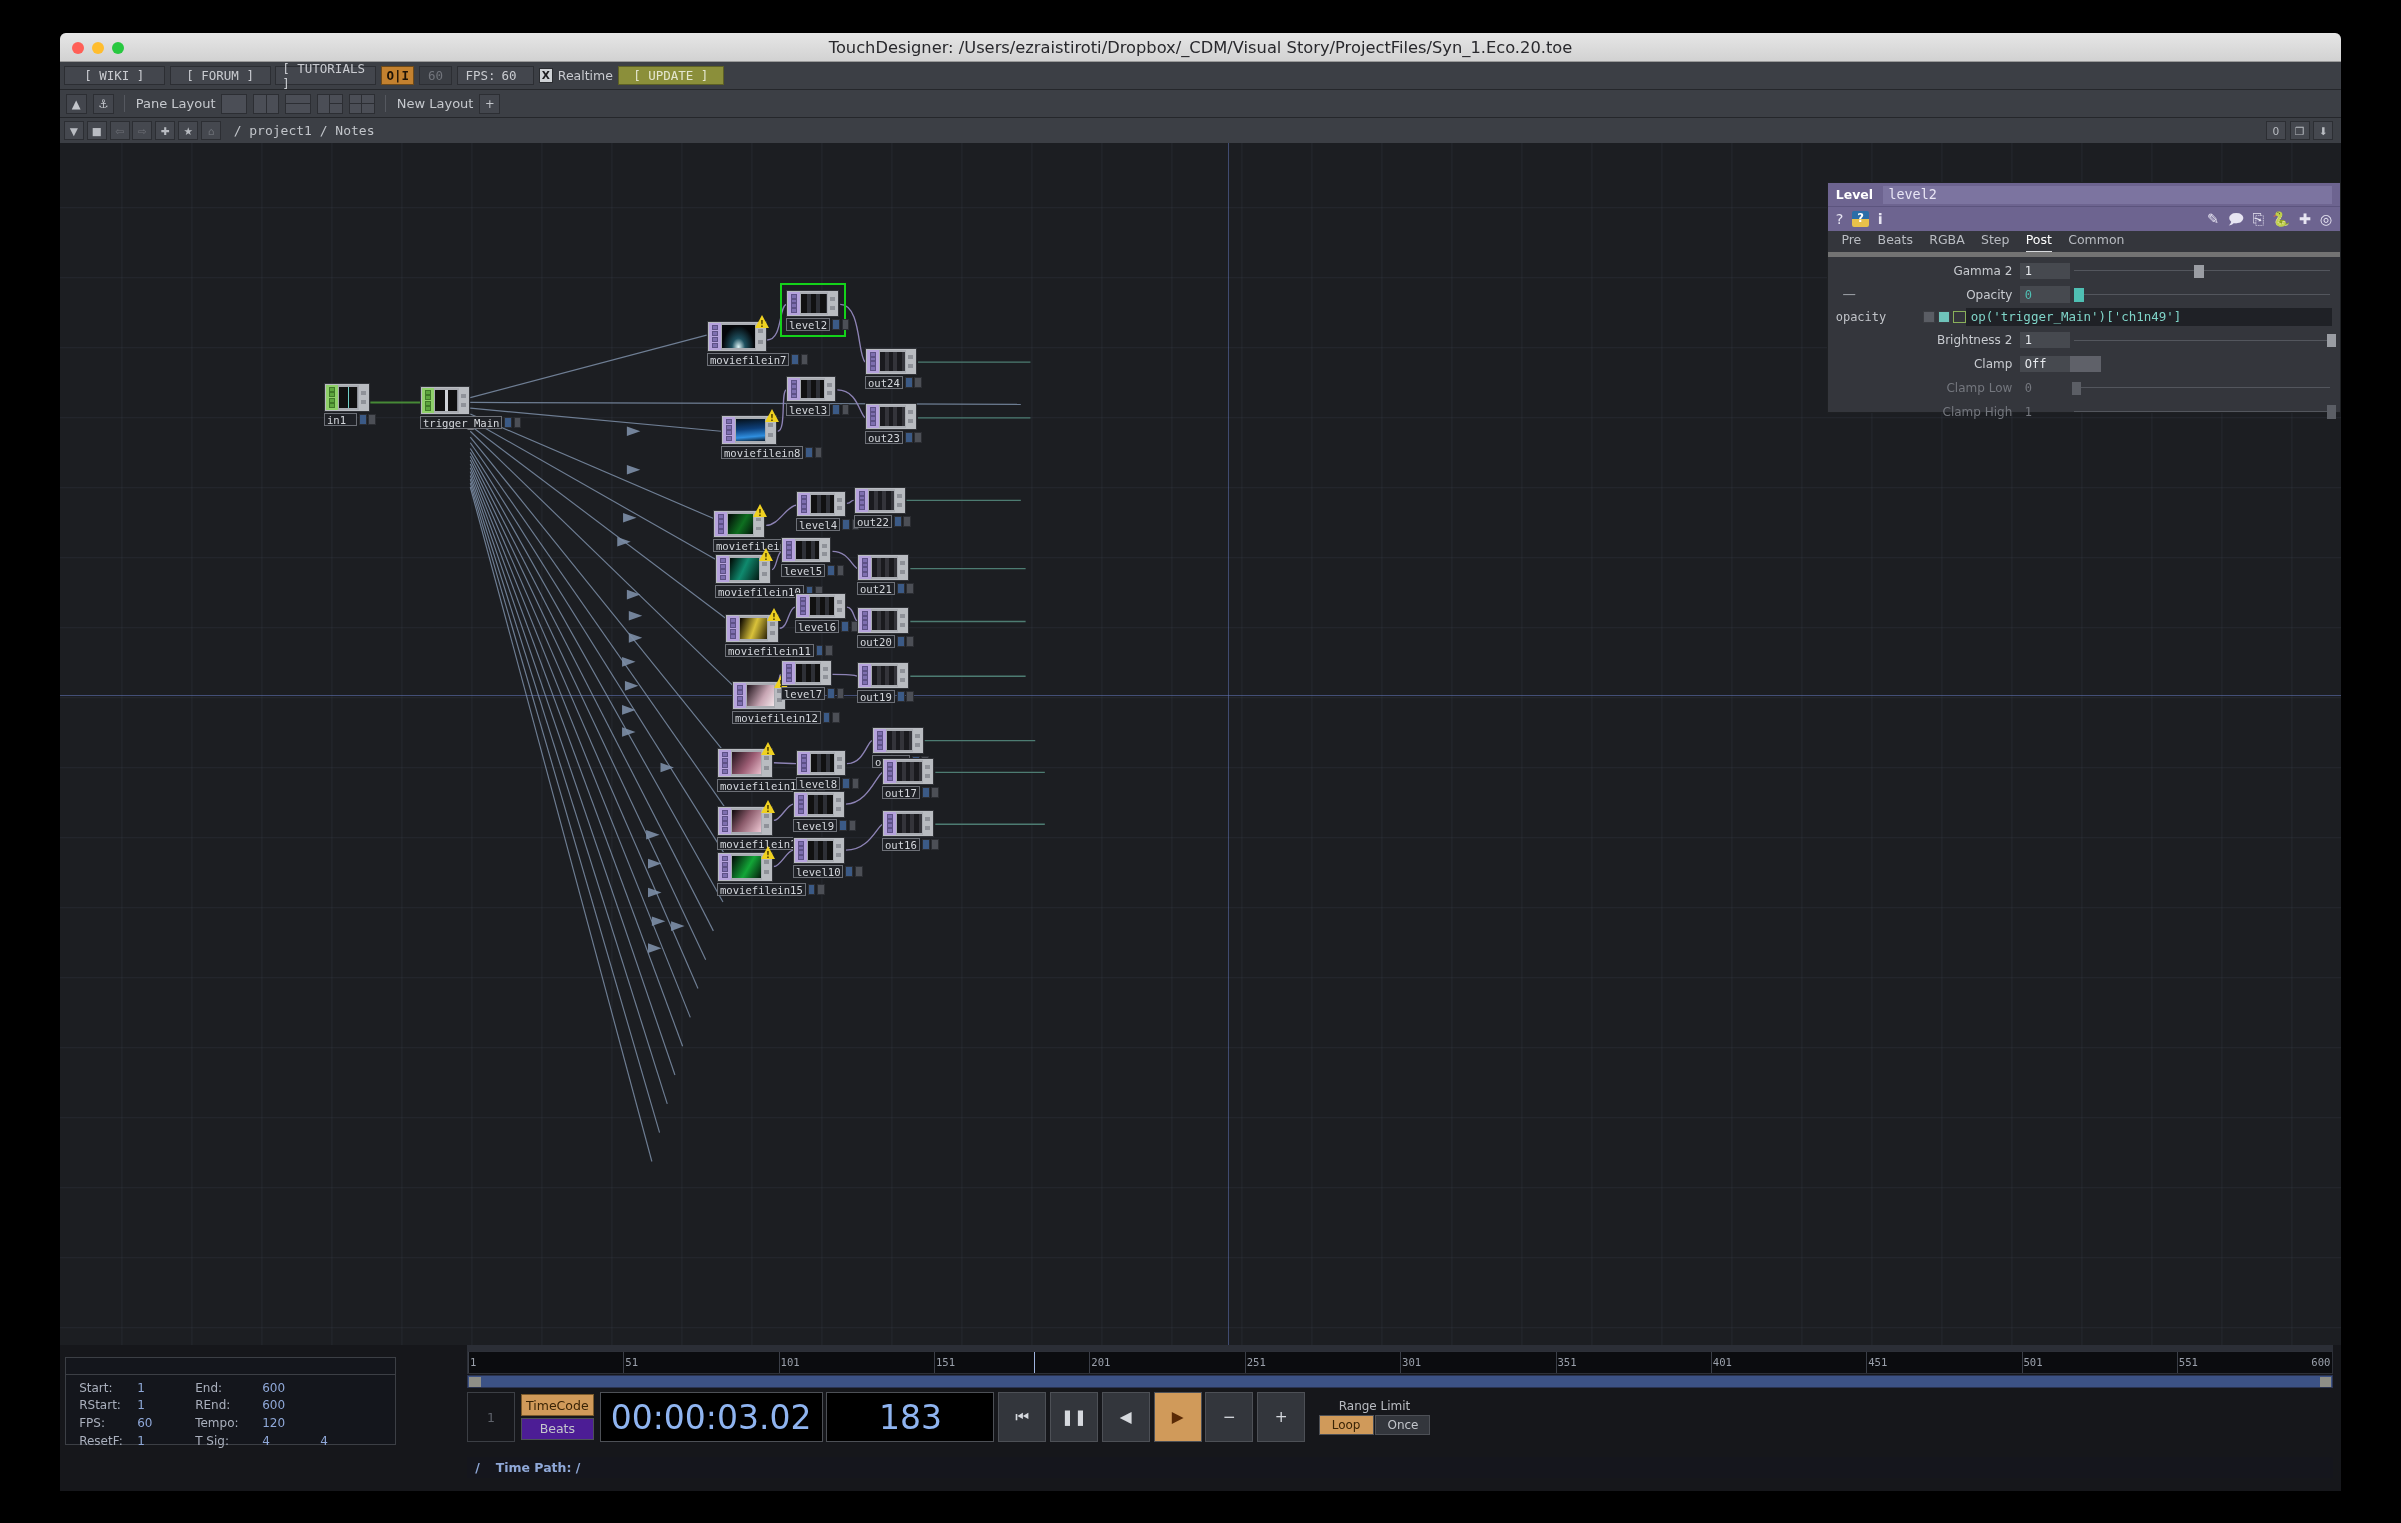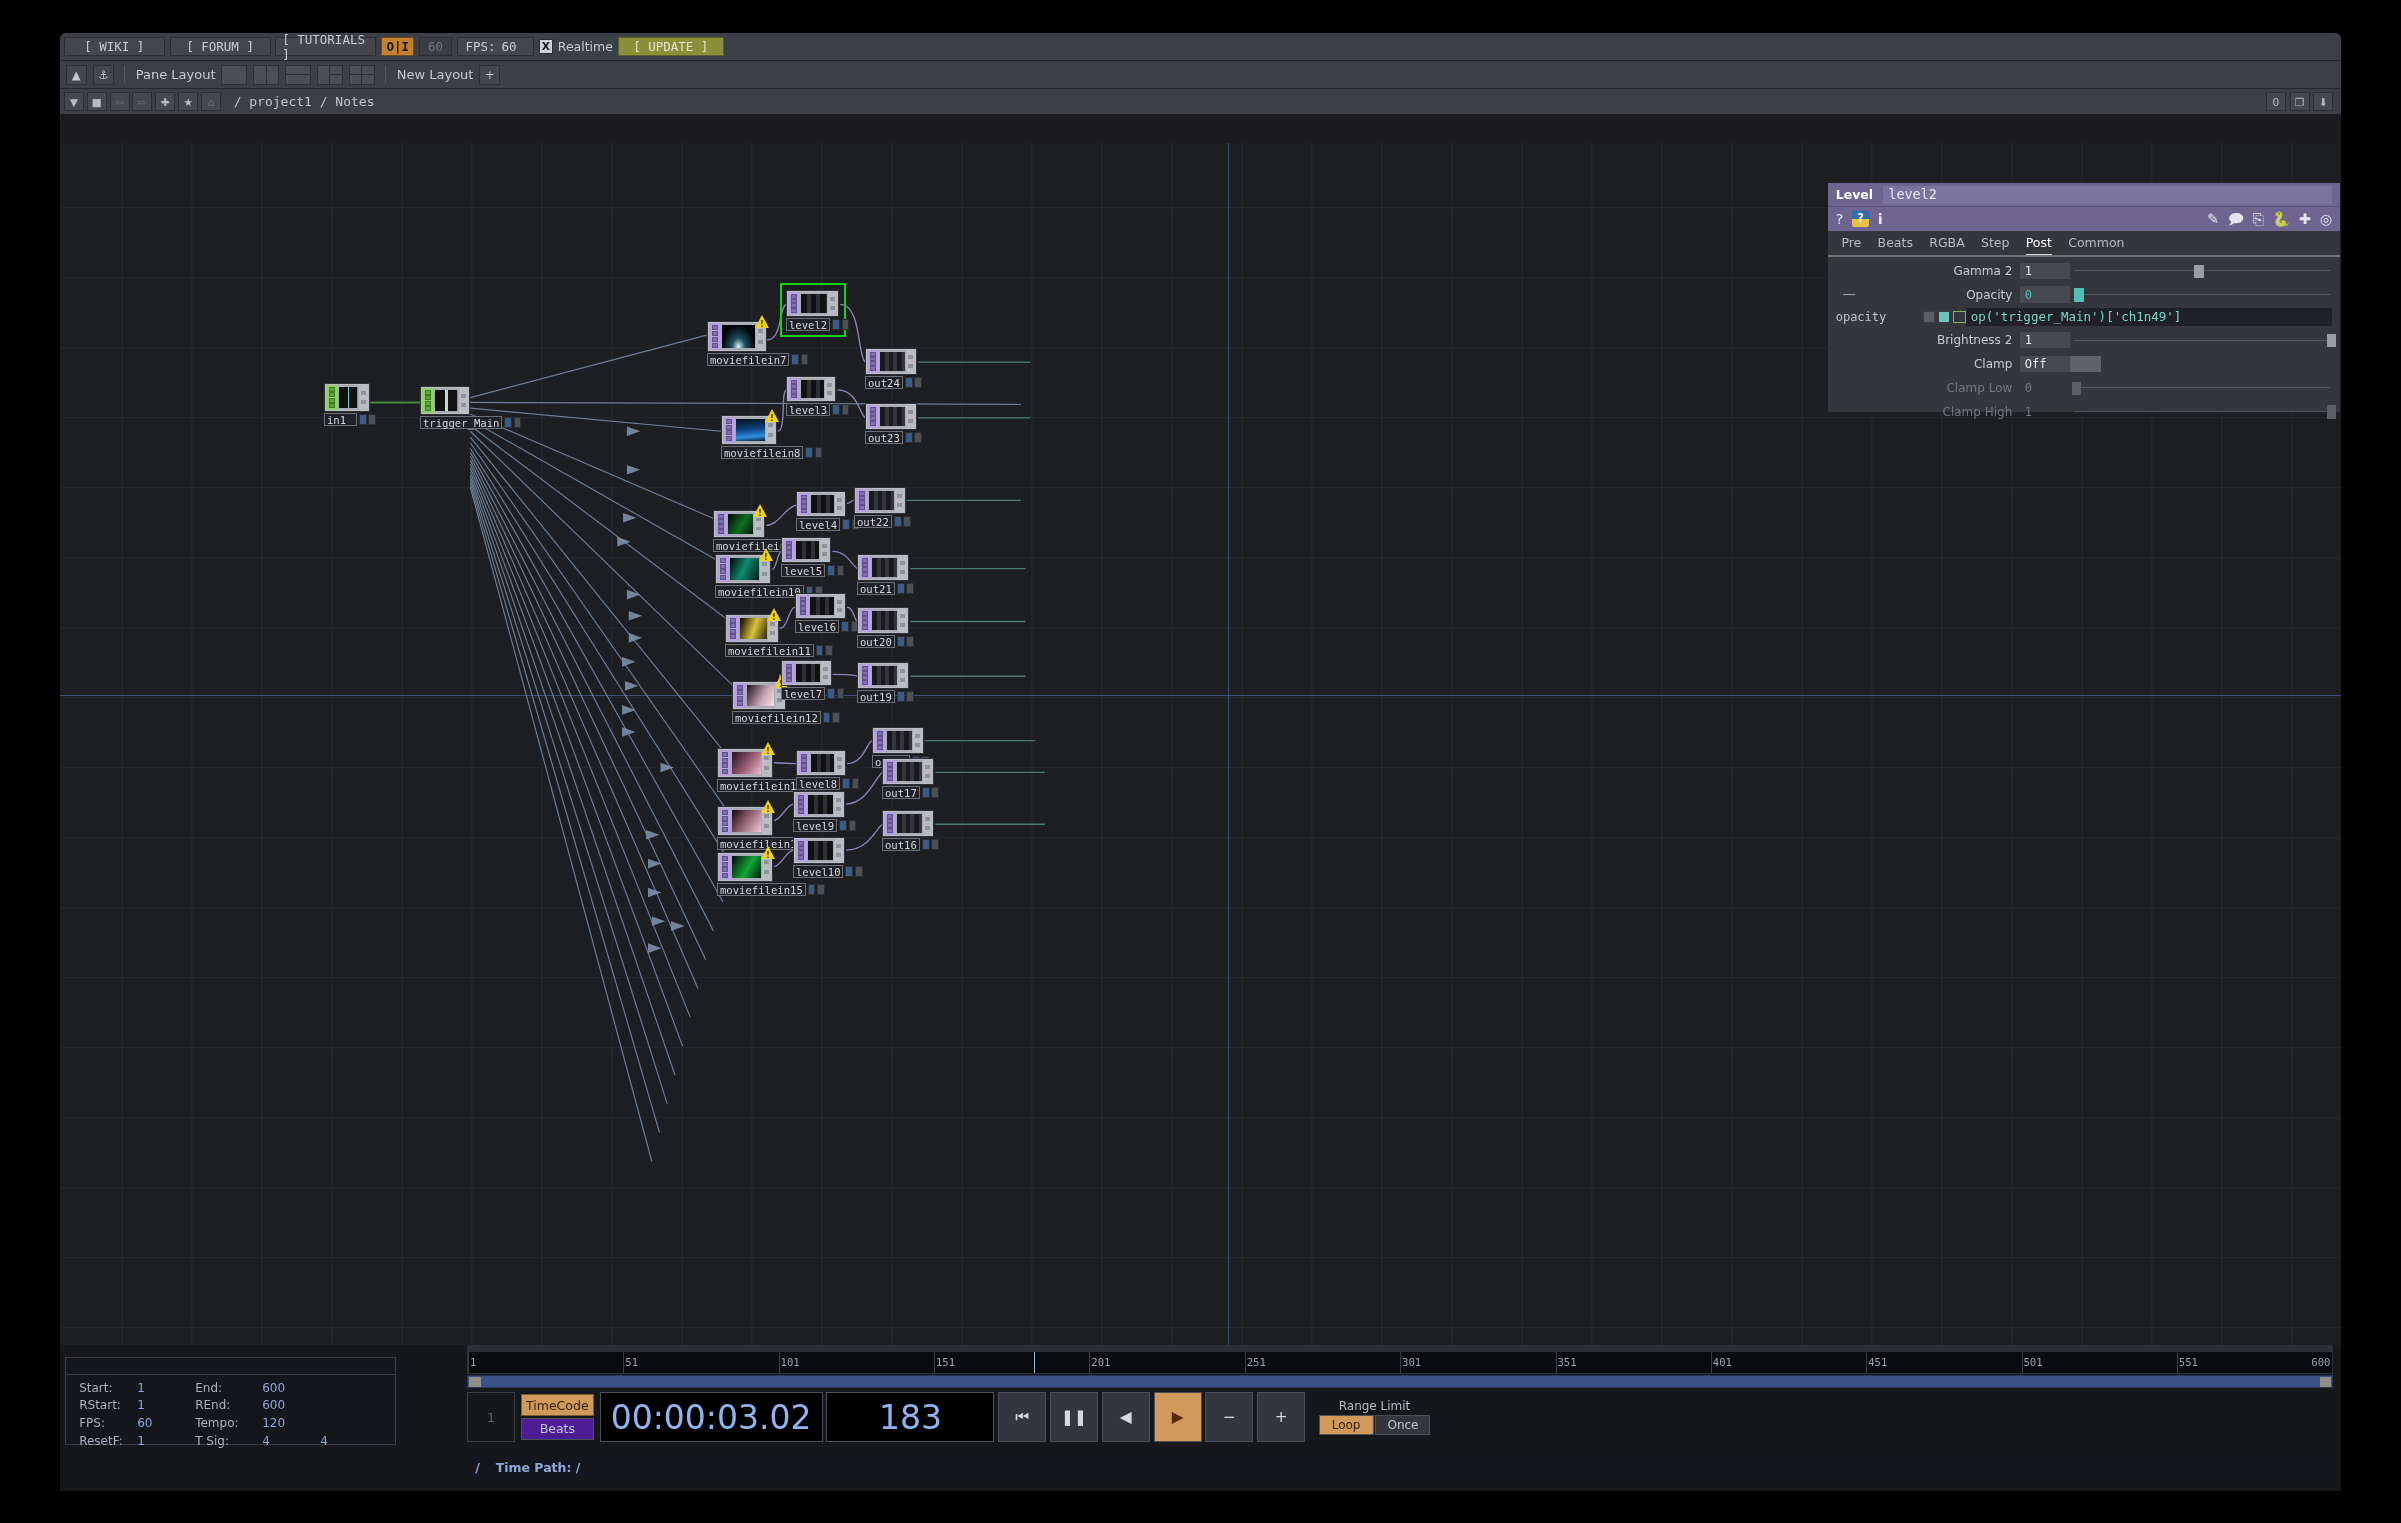--- a/index.html
+++ b/index.html
@@ -140,21 +140,21 @@
              height:18px; display:flex; align-items:center; padding:0 5.8px;}
   .par-icons{ height:25px; background:#6d6490; display:flex; align-items:center;
               padding:0 7.7px; gap:8.6px; border-top:1px solid #5c547e;}
   .par-icons .spacer{ flex:1;}
   .pi{ color:#e7e5f2; font-size:14.4px; line-height:1; display:flex; align-items:center;}
   .pi.helpbox{ background:#2b6ea8; width:17.3px;height:16.3px; justify-content:center;
                border-radius:1.9px; position:relative; overflow:hidden;}
   .pi.helpbox::after{content:"";position:absolute;left:0;bottom:0;width:100%;height:7.7px;background:#e8c14a;}
   .pi.helpbox span{ position:relative; z-index:2; color:#fff; font-size:11.5px; font-weight:bold;}
   .partabs{ height:26px; background:#34363c; display:flex; align-items:flex-end;
-            gap:16.3px; padding:0 13.4px; border-bottom:2px solid #737373;}
+            gap:16.3px; padding:0 13.4px; border-bottom:5px solid #737373;}
   .ptab{ color:#b9bcc2; font-size:12.5px; padding-bottom:3.8px; border-bottom:1.9px solid transparent;}
   .ptab.active{ color:#ffffff; border-bottom-color:#d8dade;}
   .prow{ display:flex; align-items:center; height:20px; margin-top:3.8px; padding-right:5.8px;}
   .plabel2{ width:192px; text-align:right; color:#c8cbd0; font-size:12px; padding-right:7.7px;}
   .plabel2.dim{ color:#74777e;}
   .pfield{ width:50px;height:16.3px; background:#46494f; color:#e7eaee; font-size:12px;
            font-family:"DejaVu Sans Mono","Liberation Mono",monospace; display:flex;
            align-items:center; padding:0 4.8px;}
   .pfield.on{ color:#4fbfb3;}
   .pfield.ghost{ background:transparent; color:#74777e;}
@@ -228,20 +228,28 @@
   .timepath{ position:absolute; left:407px; right:7.7px; bottom:13.4px; height:21px;
              background:#15161d; display:flex; align-items:center;}
   .tp-slash{ width:21px; color:#8fa8d8; font-size:12.5px; text-align:center; font-weight:bold;}
   .tp-txt{ color:#8fa8d8; font-size:12.5px; font-weight:bold; padding-left:7.7px;}
 </style>
 </head>
 <body>
 
 <div id="app">
 
+  <div class="titlebar">
+    <div class="lights">
+      <div class="light l-red"></div>
+      <div class="light l-yel"></div>
+      <div class="light l-grn"></div>
+    </div>
+    <div class="win-title">TouchDesigner: /Users/ezraistiroti/Dropbox/_CDM/Visual Story/ProjectFiles/Syn_1.Eco.20.toe</div>
+  </div>
 
   <div class="topstrip">
     <div class="tbtn wide">[ WIKI ]</div>
     <div class="tbtn wide">[ FORUM ]</div>
     <div class="tbtn wide">[ TUTORIALS ]</div>
     <div class="tbtn oi">O|I</div>
     <div class="num60">60</div>
     <div class="fpsbox">
       <span>FPS:</span>
       <span>60</span>

